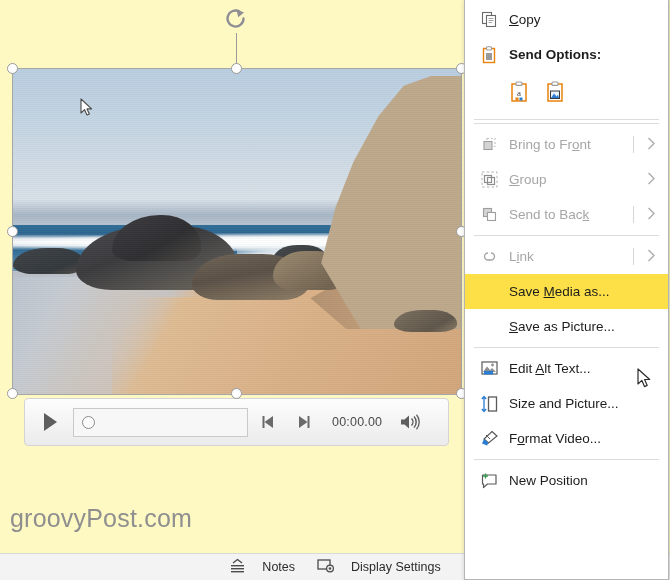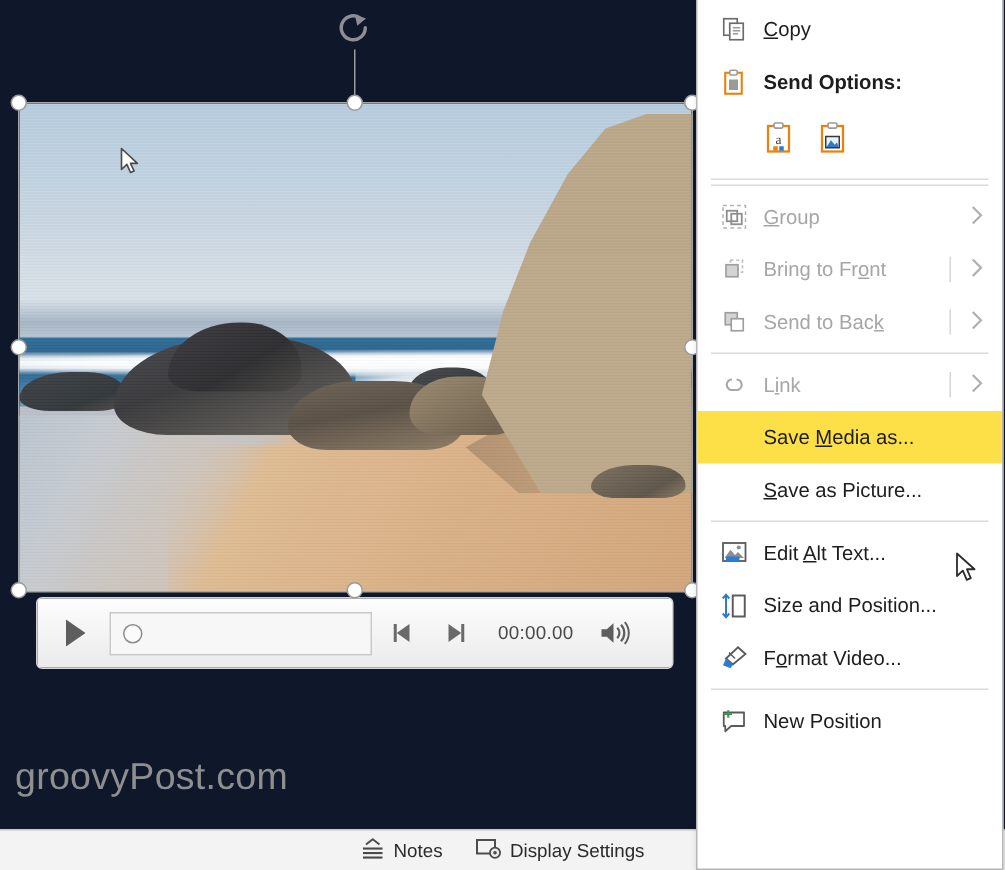--- a/index.html
+++ b/index.html
@@ -7,21 +7,21 @@
     width: 670px; height: 580px;
     overflow: hidden;
     background: #ffffff;
     font-family: "Liberation Sans", sans-serif;
   }
   #root { position: relative; width: 670px; height: 580px; background: #ffffff; }
 
   
   .slide-canvas {
     position: absolute; left: 0; top: 0; width: 670px; height: 553px;
-    background: #0f172a;
+    background: #fef9c3;
   }
 
   
   .media-object {
     position: absolute; left: 12px; top: 68px; width: 450px; height: 327px;
     border: 1px solid #a6a6a6;
     overflow: hidden;
   }
   .photo { position: absolute; inset: 0; }
 
@@ -173,21 +173,21 @@
     font-family: Liberation Sans, sans-serif;
     font-size: 25px; color: #8f8f8f; letter-spacing: .2px;
   }
 
   
   .statusbar {
     position: absolute; left: 0; top: 553px; width: 670px; height: 27px;
     background: #f3f3f3; border-top: 1px solid #d8d8d8;
     display: flex; align-items: center; justify-content: center; gap: 22px;
   }
-  .status-item { display: flex; align-items: center; gap: 5px; font-size: 12.5px; color: #2b2b2b; cursor: pointer; }
+  .status-item { display: flex; align-items: center; gap: 16px; font-size: 12.5px; color: #2b2b2b; cursor: pointer; }
 
   
   .ctx-menu {
     position: absolute; left: 464px; top: -2px; width: 205px; min-height: 582px;
     background: #ffffff; border: 1px solid #b5b5b5;
     box-shadow: 1px 1px 5px rgba(0,0,0,.22);
     z-index: 100; padding: 3px 0 0 0;
     font-size: 13.5px; color: #1d1d1d;
   }
   .ctx-item {
@@ -365,52 +365,52 @@
     </div>
 
     <div class="ctx-sep"></div>
 
 
     <div class="ctx-sep"></div>
 
     <div class="ctx-item disabled">
       <span class="ctx-ico">
         <svg width="17" height="17" viewBox="0 0 17 17">
-          <rect x="1" y="1" width="15" height="15" fill="none" stroke="#b0b0b0" stroke-width="1" stroke-dasharray="2.5 2.2"></rect>
-          <rect x="3.5" y="4.5" width="7" height="7" fill="none" stroke="#8e8e8e" stroke-width="1.2"></rect>
-          <rect x="6.5" y="6.5" width="7" height="7" fill="none" stroke="#8e8e8e" stroke-width="1.2"></rect>
-        </svg>
-      </span>
-      <span class="ctx-label"><u>G</u>roup</span>
-      <span class="ctx-arrow">
-        <svg width="9" height="13" viewBox="0 0 9 13">
-            <path d="M1.5,1 L7,6.5 L1.5,12" fill="none" stroke="#b0b0b0" stroke-width="1.5"></path>
-          </svg>
-      </span>
-    </div>
-
-    <div class="ctx-item disabled">
-      <span class="ctx-ico">
-        <svg width="17" height="17" viewBox="0 0 17 17">
           <rect x="6" y="2.5" width="8" height="8" fill="none" stroke="#c0c0c0" stroke-width="1.1" stroke-dasharray="2 1.8"></rect>
           <rect x="3" y="5.5" width="8" height="8" fill="#d4d4d4" stroke="#9e9e9e" stroke-width="1.1"></rect>
         </svg>
       </span>
       <span class="ctx-label">Bring to Fr<u>o</u>nt</span>
       <span class="ctx-divline"></span>
       <span class="ctx-arrow">
         <svg width="9" height="13" viewBox="0 0 9 13">
             <path d="M1.5,1 L7,6.5 L1.5,12" fill="none" stroke="#b0b0b0" stroke-width="1.5"></path>
           </svg>
       </span>
     </div>
 
     <div class="ctx-item disabled">
       <span class="ctx-ico">
         <svg width="17" height="17" viewBox="0 0 17 17">
+          <rect x="1" y="1" width="15" height="15" fill="none" stroke="#b0b0b0" stroke-width="1" stroke-dasharray="2.5 2.2"></rect>
+          <rect x="3.5" y="4.5" width="7" height="7" fill="none" stroke="#8e8e8e" stroke-width="1.2"></rect>
+          <rect x="6.5" y="6.5" width="7" height="7" fill="none" stroke="#8e8e8e" stroke-width="1.2"></rect>
+        </svg>
+      </span>
+      <span class="ctx-label"><u>G</u>roup</span>
+      <span class="ctx-arrow">
+        <svg width="9" height="13" viewBox="0 0 9 13">
+            <path d="M1.5,1 L7,6.5 L1.5,12" fill="none" stroke="#b0b0b0" stroke-width="1.5"></path>
+          </svg>
+      </span>
+    </div>
+
+    <div class="ctx-item disabled">
+      <span class="ctx-ico">
+        <svg width="17" height="17" viewBox="0 0 17 17">
           <rect x="2.5" y="2.5" width="8" height="8" fill="#d4d4d4" stroke="#9e9e9e" stroke-width="1.1"></rect>
           <rect x="6.5" y="6.5" width="8" height="8" fill="#ffffff" stroke="#9e9e9e" stroke-width="1.1"></rect>
         </svg>
       </span>
       <span class="ctx-label">Send to Bac<u>k</u></span>
       <span class="ctx-divline"></span>
       <span class="ctx-arrow">
         <svg width="9" height="13" viewBox="0 0 9 13">
             <path d="M1.5,1 L7,6.5 L1.5,12" fill="none" stroke="#b0b0b0" stroke-width="1.5"></path>
           </svg>
@@ -459,21 +459,21 @@
       <span class="ctx-label">Edit <u>A</u>lt Text...</span>
     </div>
 
     <div class="ctx-item">
       <span class="ctx-ico">
         <svg width="19" height="18" viewBox="0 0 19 18">
           <path d="M4,2 L4,16 M1.8,4 L4,1.5 L6.2,4 M1.8,14 L4,16.5 L6.2,14" fill="none" stroke="#2b7cd3" stroke-width="1.3"></path>
           <rect x="8.5" y="2" width="8" height="14" fill="none" stroke="#5a5a5a" stroke-width="1.3"></rect>
         </svg>
       </span>
-      <span class="ctx-label">Size and Position...</span>
+      <span class="ctx-label">Size and Picture...</span>
     </div>
 
     <div class="ctx-item">
       <span class="ctx-ico">
         <svg width="19" height="18" viewBox="0 0 19 18">
           <path d="M12,1.5 L17,6 L8.5,13 L4,9 Z" fill="#ffffff" stroke="#5a5a5a" stroke-width="1.2"></path>
           <path d="M4,9 L2,13.5 L7,15.5 L8.5,13 Z" fill="#2b7cd3"></path>
           <path d="M6,5 L10,9" stroke="#5a5a5a" stroke-width="1"></path>
         </svg>
       </span>

